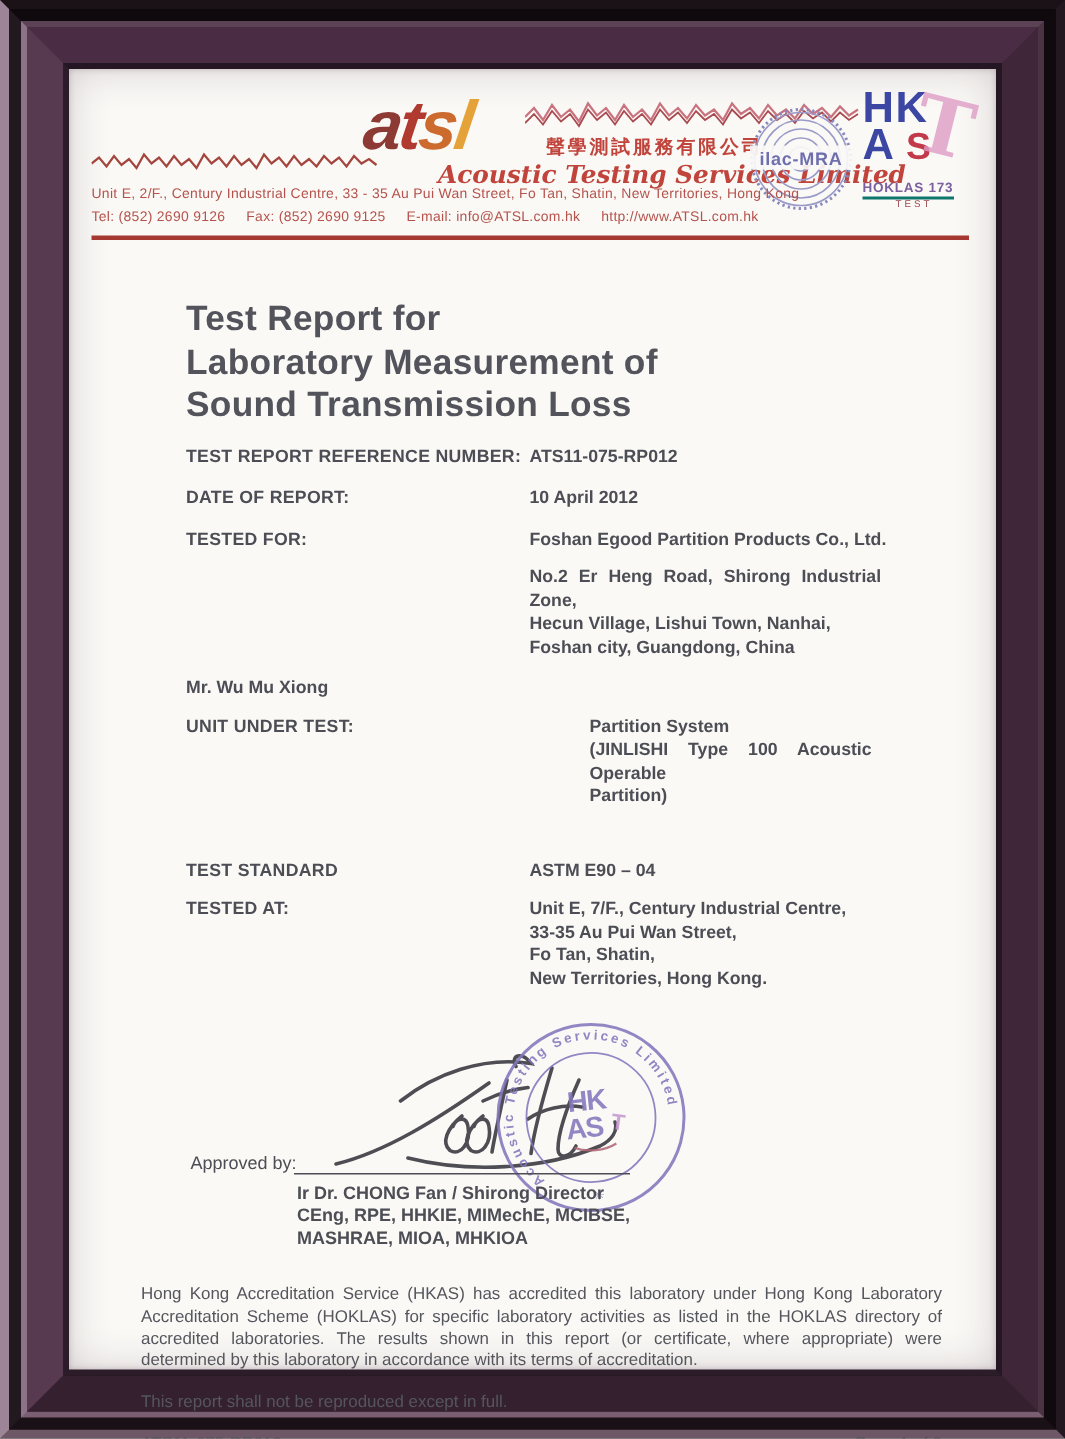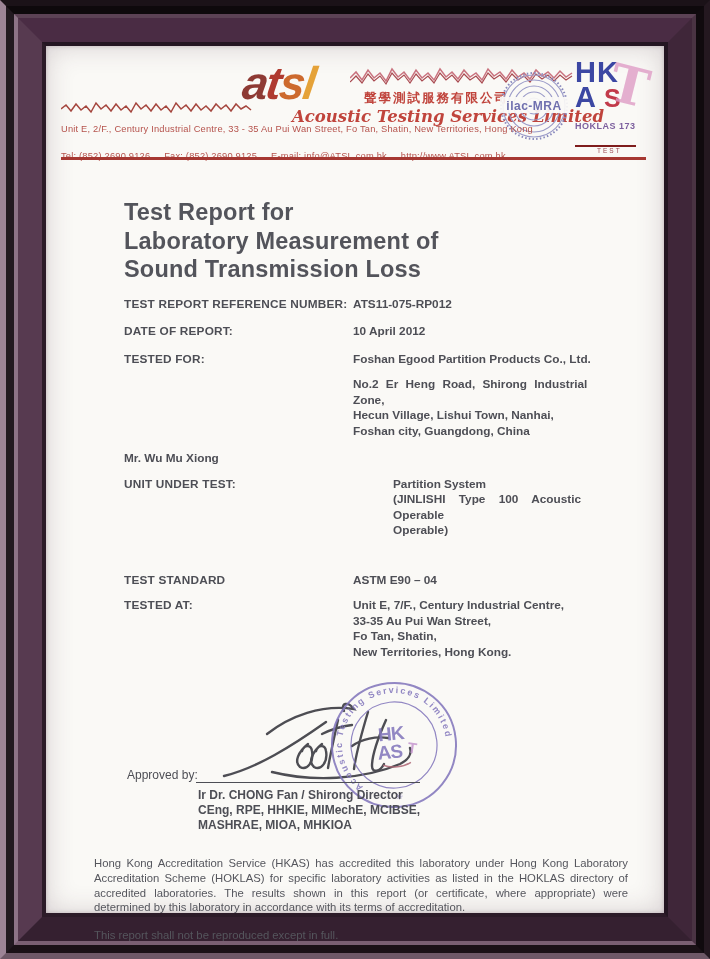--- a/index.html
+++ b/index.html
@@ -47,24 +47,24 @@
   .hkas .hk{font-size:29px;font-weight:900;color:#3c47a3;line-height:24px;letter-spacing:1px;}
   .hkas .as-row{line-height:26px;}
   .hkas .A{font-size:29px;font-weight:900;color:#3c47a3;}
   .hkas .S{font-size:25px;font-weight:900;color:#c23a4a;margin-left:8px;}
   .hkas .T{
     position:absolute;right:4px;top:2px;
     font-family:"DejaVu Serif", serif;font-size:52px;font-weight:bold;
     color:rgba(222,156,197,.8);transform:rotate(14deg);line-height:48px;
   }
   .hkas .hoklas{margin-top:4px;font-size:9px;font-weight:bold;color:#7c5f9e;
-    border-bottom:2px solid #7f1d1d;display:inline-block;padding-bottom:14px;letter-spacing:.5px;}
+    border-bottom:2px solid #0f766e;display:inline-block;padding-bottom:1px;letter-spacing:.5px;}
   .hkas .hkas-test{font-size:6.5px;color:#9c4a52;letter-spacing:2px;margin-left:22px;}
   .addr1,.addr2{position:absolute;left:15px;color:#b5524c;font-size:9.3px;letter-spacing:.2px;white-space:pre;}
-  .addr1{top:78px;} .addr2{top:93px;margin-top:12px;}
+  .addr1{top:78px;} .addr2{top:93px;}
   .red-rule{position:absolute;left:15px;right:18px;top:111px;height:2.5px;background:#a63832;}
   
   .title{
     margin:32px 56px 0 78px;
     font-size:23.5px;line-height:28.5px;font-weight:bold;color:#53545b;letter-spacing:.2px;
   }
   .fields{margin:13px 56px 0 78px;font-size:11.8px;font-weight:bold;line-height:15.5px;color:#4d4e55;}
   .field-row{display:flex;margin-top:12px;}
   .field-row[data-field="client-address"]{margin-top:10px;}
   .field-row[data-field="unit-under-test"]{margin-top:10px;gap:40px;}
@@ -176,21 +176,21 @@
                   <div class="field-row" data-field="attention">
                     <div class="field-value">
                       <div>Mr. Wu Mu Xiong</div>
                     </div>
                   </div>
                   <div class="field-row" data-field="unit-under-test">
                     <div class="field-label">UNIT UNDER TEST:</div>
                     <div class="field-value">
                       <div>Partition System</div>
                       <div class="stretch-2">(JINLISHI Type 100 Acoustic Operable</div>
-                      <div>Operable)</div>
+                      <div>Partition)</div>
                     </div>
                   </div>
                   <div class="field-row" data-field="test-standard">
                     <div class="field-label">TEST STANDARD</div>
                     <div class="field-value">
                       <div>ASTM E90 – 04</div>
                     </div>
                   </div>
                   <div class="field-row" data-field="tested-at">
                     <div class="field-label">TESTED AT:</div>

